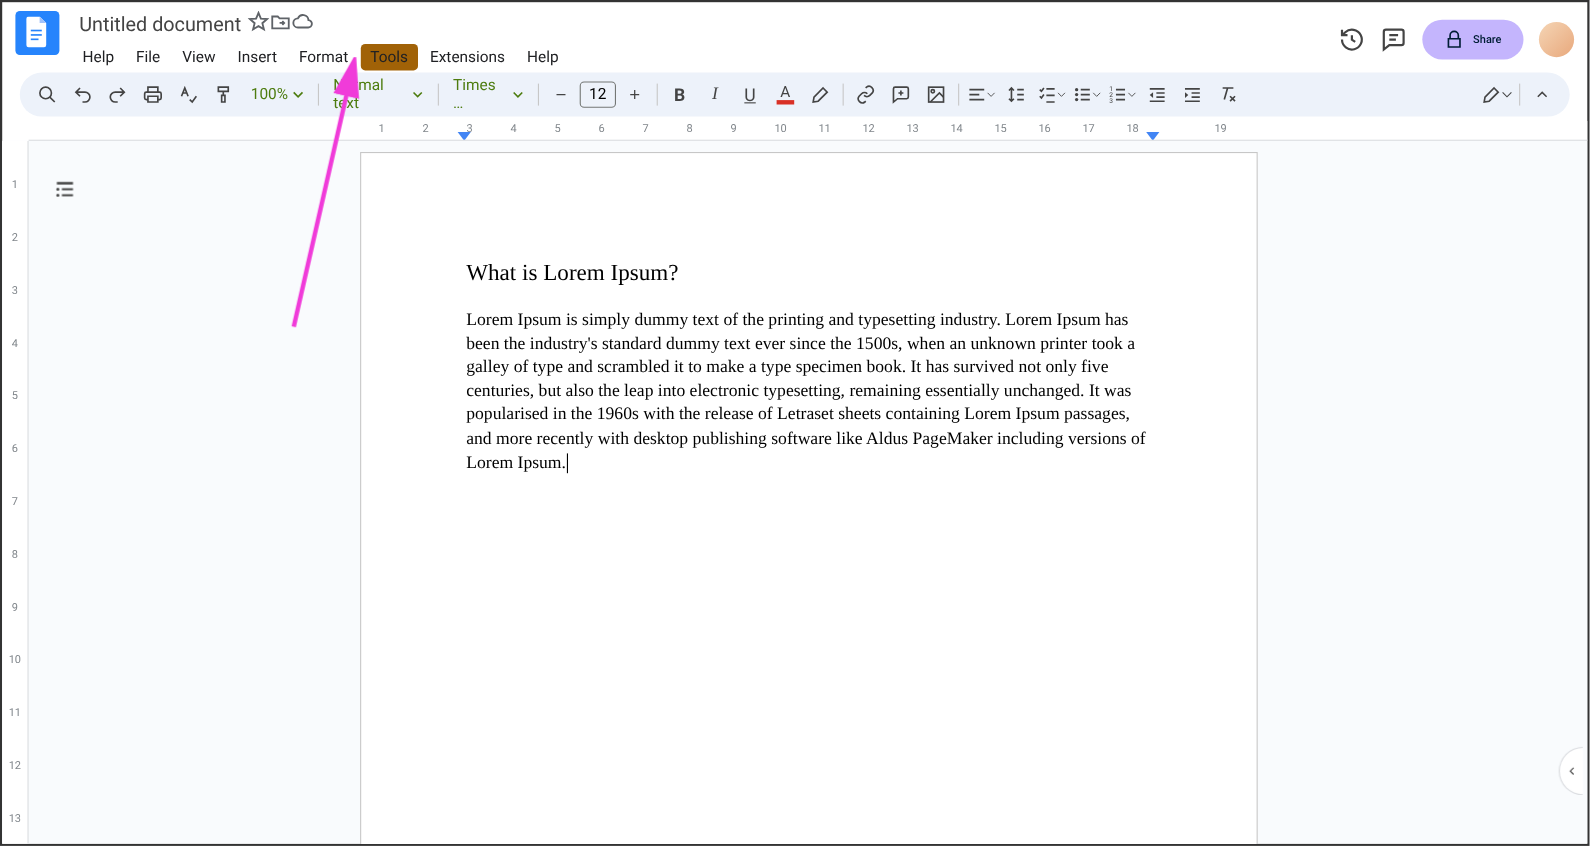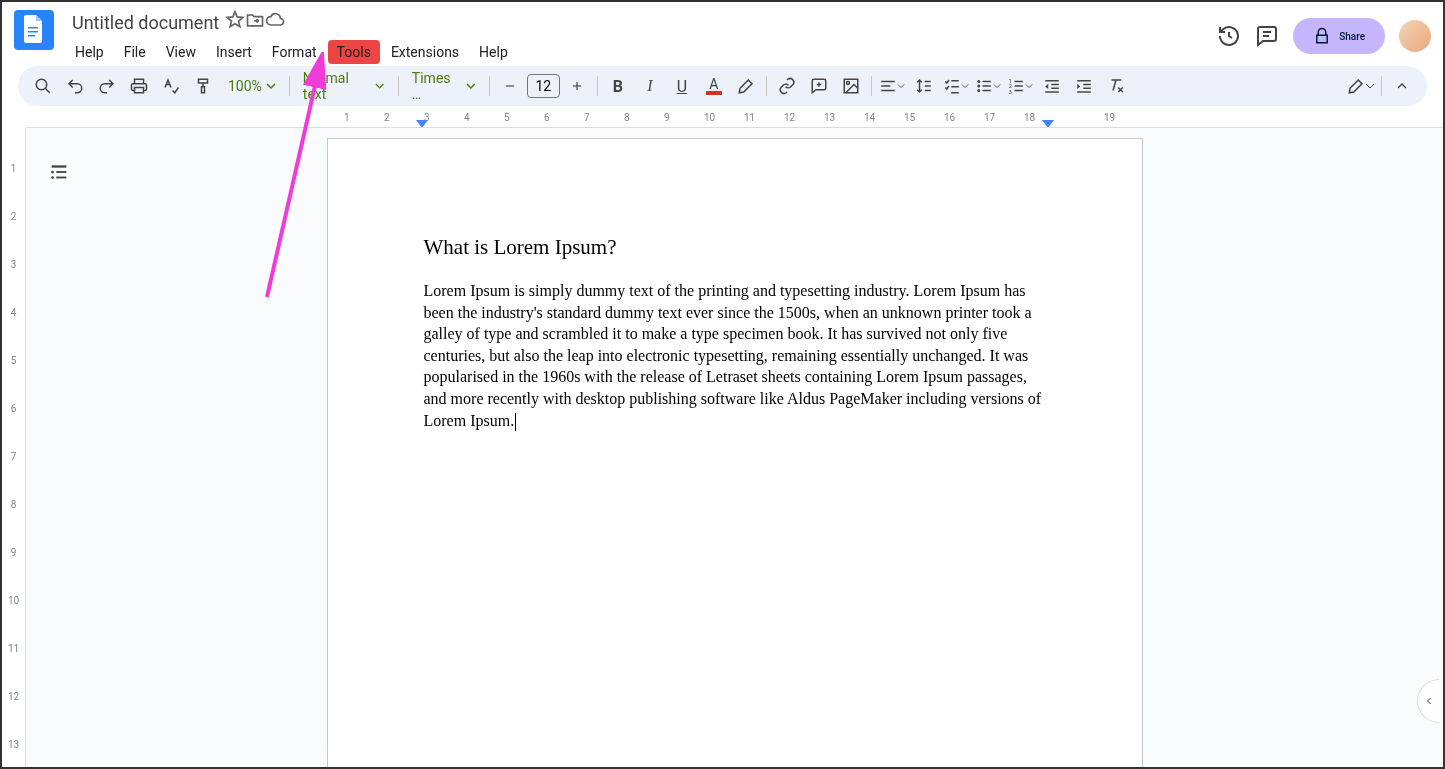--- a/index.html
+++ b/index.html
@@ -10,21 +10,21 @@
     
     .header { display: flex; align-items: flex-start; padding: 8px 12px 0 12px; height: 64px; }
     .logo { width: 40px; height: 40px; background: #2684fc; border-radius: 4px; margin-right: 12px; display: flex; align-items: center; justify-content: center; }
     .logo svg { width: 24px; height: 30px; }
     .title-area { flex: 1; }
     .title-row { display: flex; height: 28px; }
     .doc-title { font-size: 18px; color: #444; padding: 2px 6px; }
     .title-icon { color: #5f6368; width: 20px; height: 20px; display: flex; align-items: center; justify-content: center; }
     .menu-bar { display: flex; gap: 2px; margin-top: 2px; }
     .menu-item { padding: 4px 9px; font-size: 14px; color: #202124; border-radius: 4px; cursor: pointer; }
-    .menu-item.active { background: #ef4444; text-align: center; }
+    .menu-item.active { background: #a16207; text-align: center; }
     .header-right { display: flex; align-items: center; gap: 14px; margin-left: auto; padding-top: 8px; }
     .header-icon { color: #444; width: 24px; height: 24px; display: flex; align-items: center; justify-content: center; }
     .share-btn { background: #c4b5fd; color: #001d35; padding: 9px 20px; border-radius: 40px; font-size: 10px; font-weight: 500; display: flex; align-items: center; gap: 8px; cursor: pointer; }
     .avatar { width: 32px; height: 32px; border-radius: 50%; background: linear-gradient(135deg, #f5d5b5, #e8a87c); }
     
     
     .toolbar { display: flex; align-items: center; gap: 2px; background: #edf2fa; border-radius: 24px; margin: 0 16px 4px 16px; padding: 4px 10px; height: 40px; }
     .tb-btn { width: 30px; height: 30px; display: flex; align-items: center; justify-content: center; color: #444; border-radius: 4px; cursor: pointer; }
     .tb-sep { width: 1px; height: 20px; background: #c7c7c7; margin: 0 3px; }
     .tb-text { padding: 4px 8px; font-size: 14px; color: #4d7c0f; display: flex; align-items: center; gap: 4px; cursor: pointer; }

